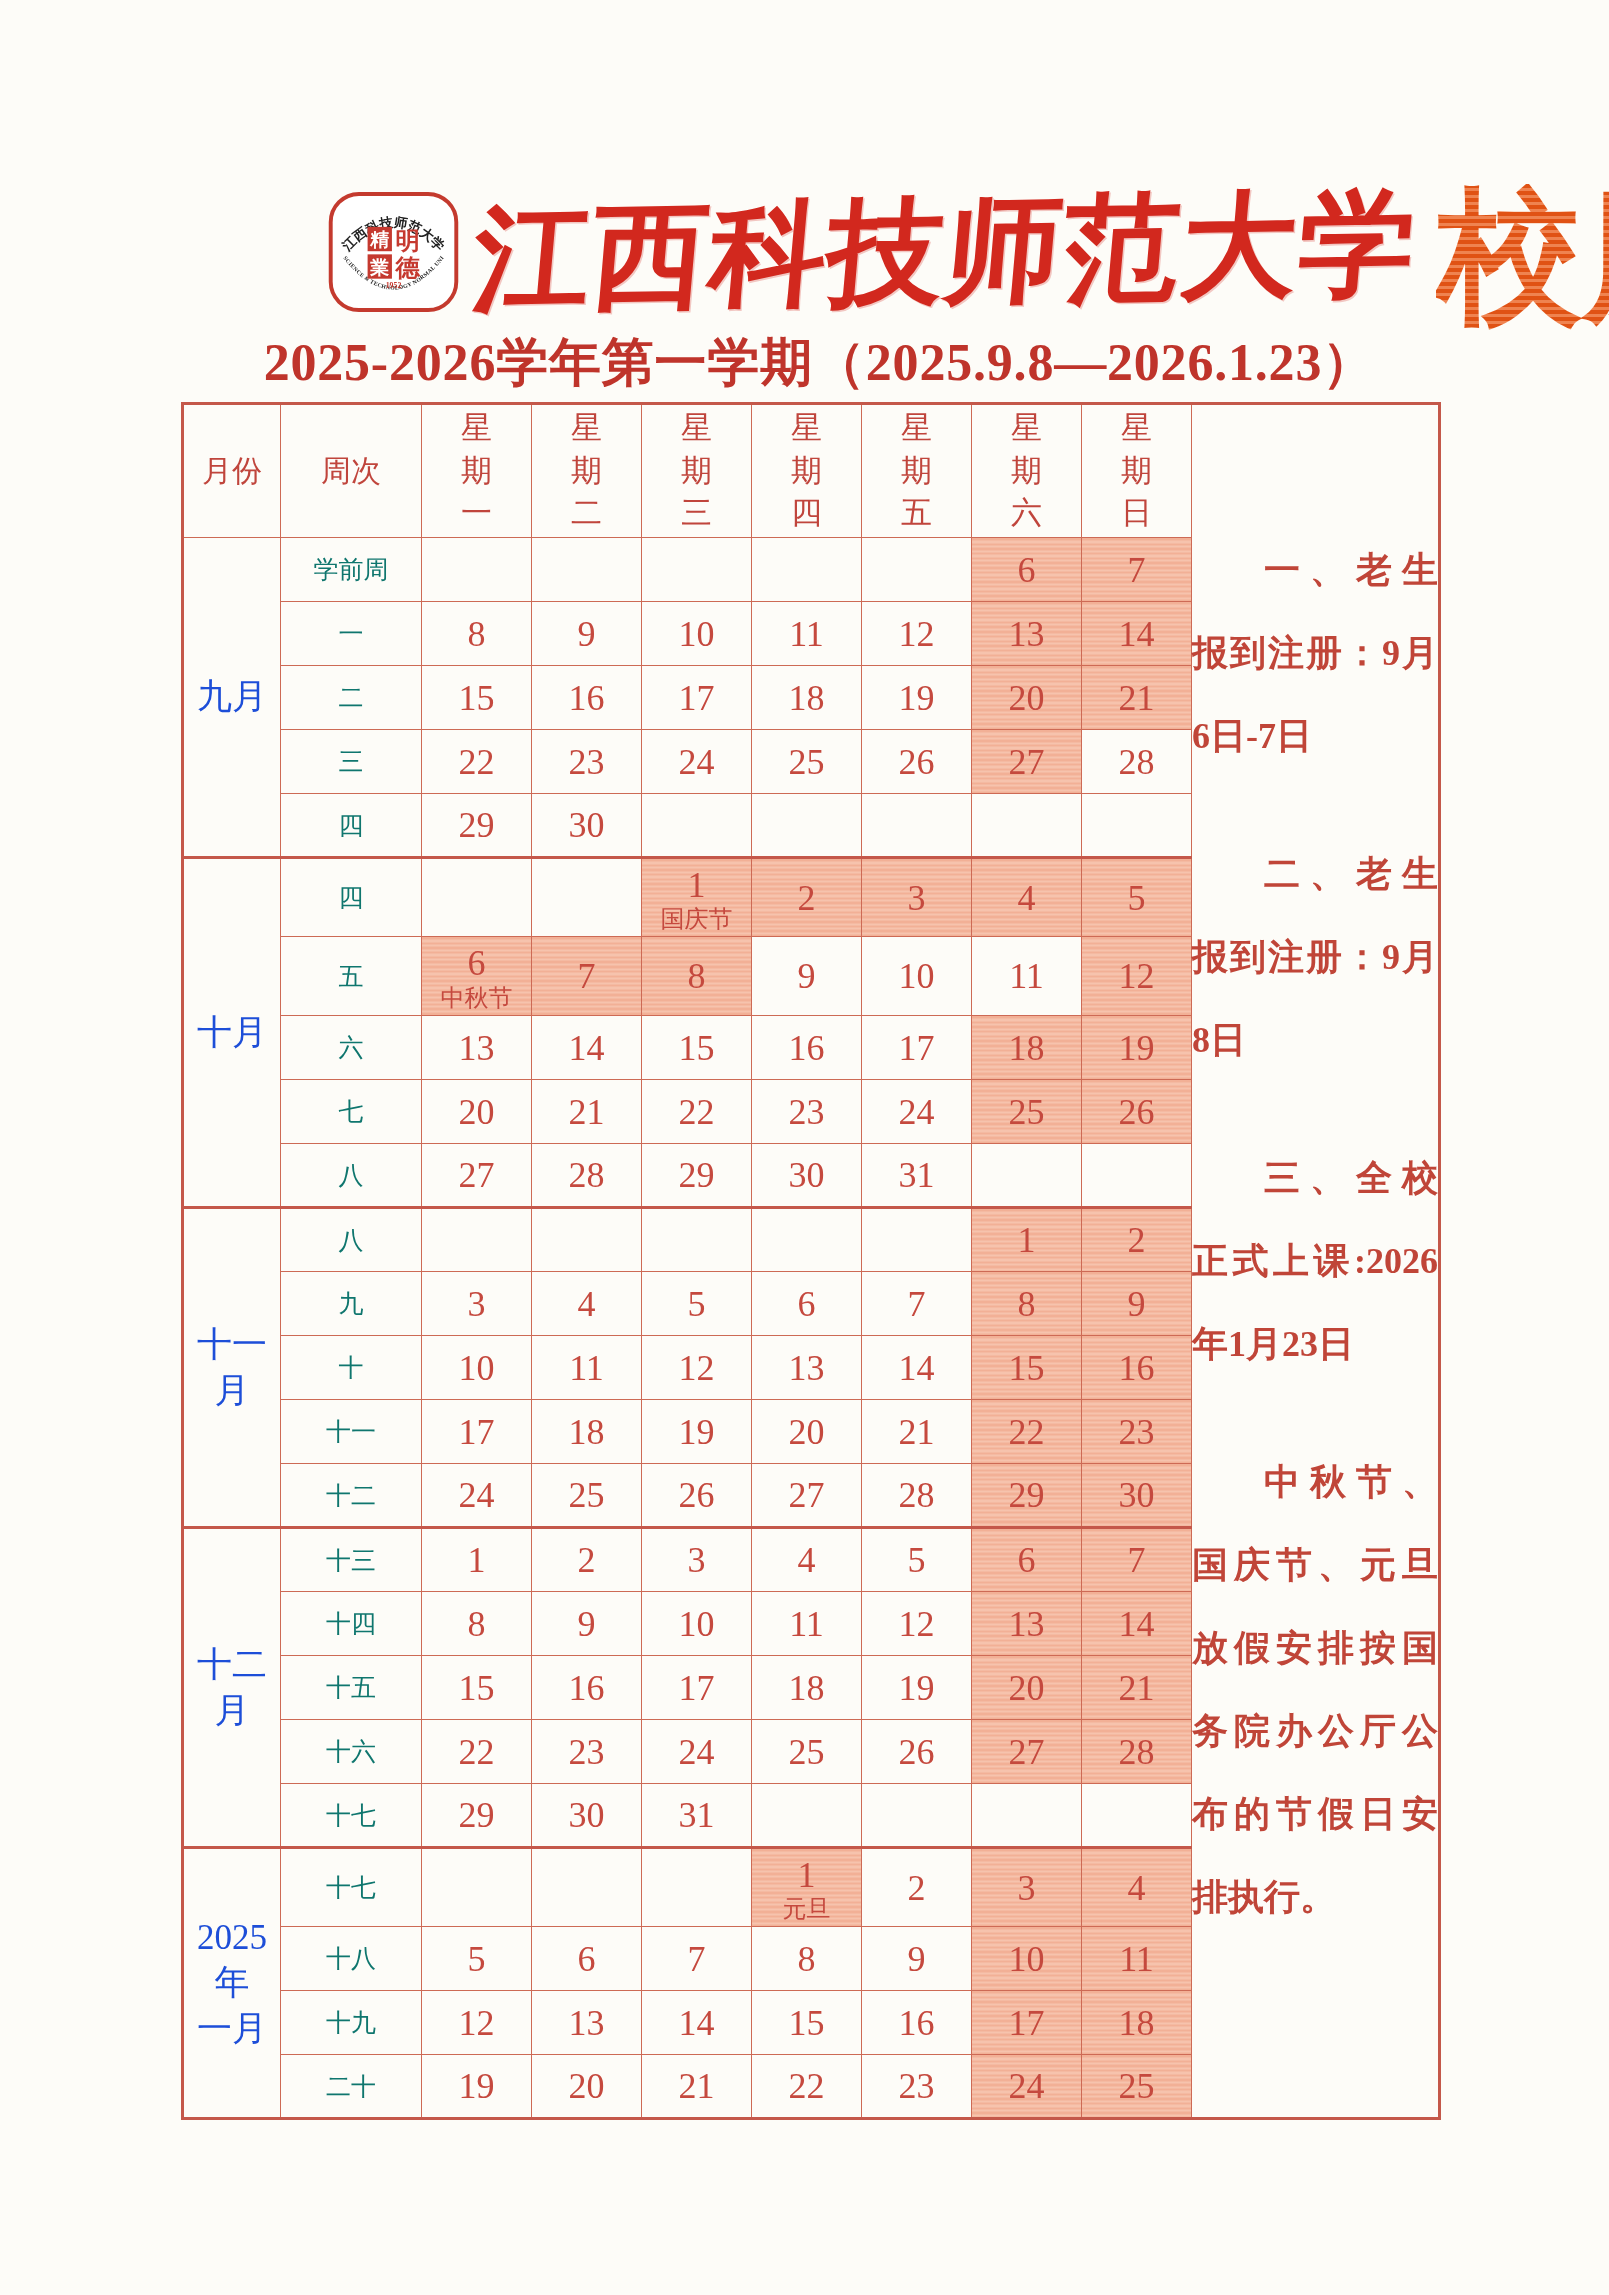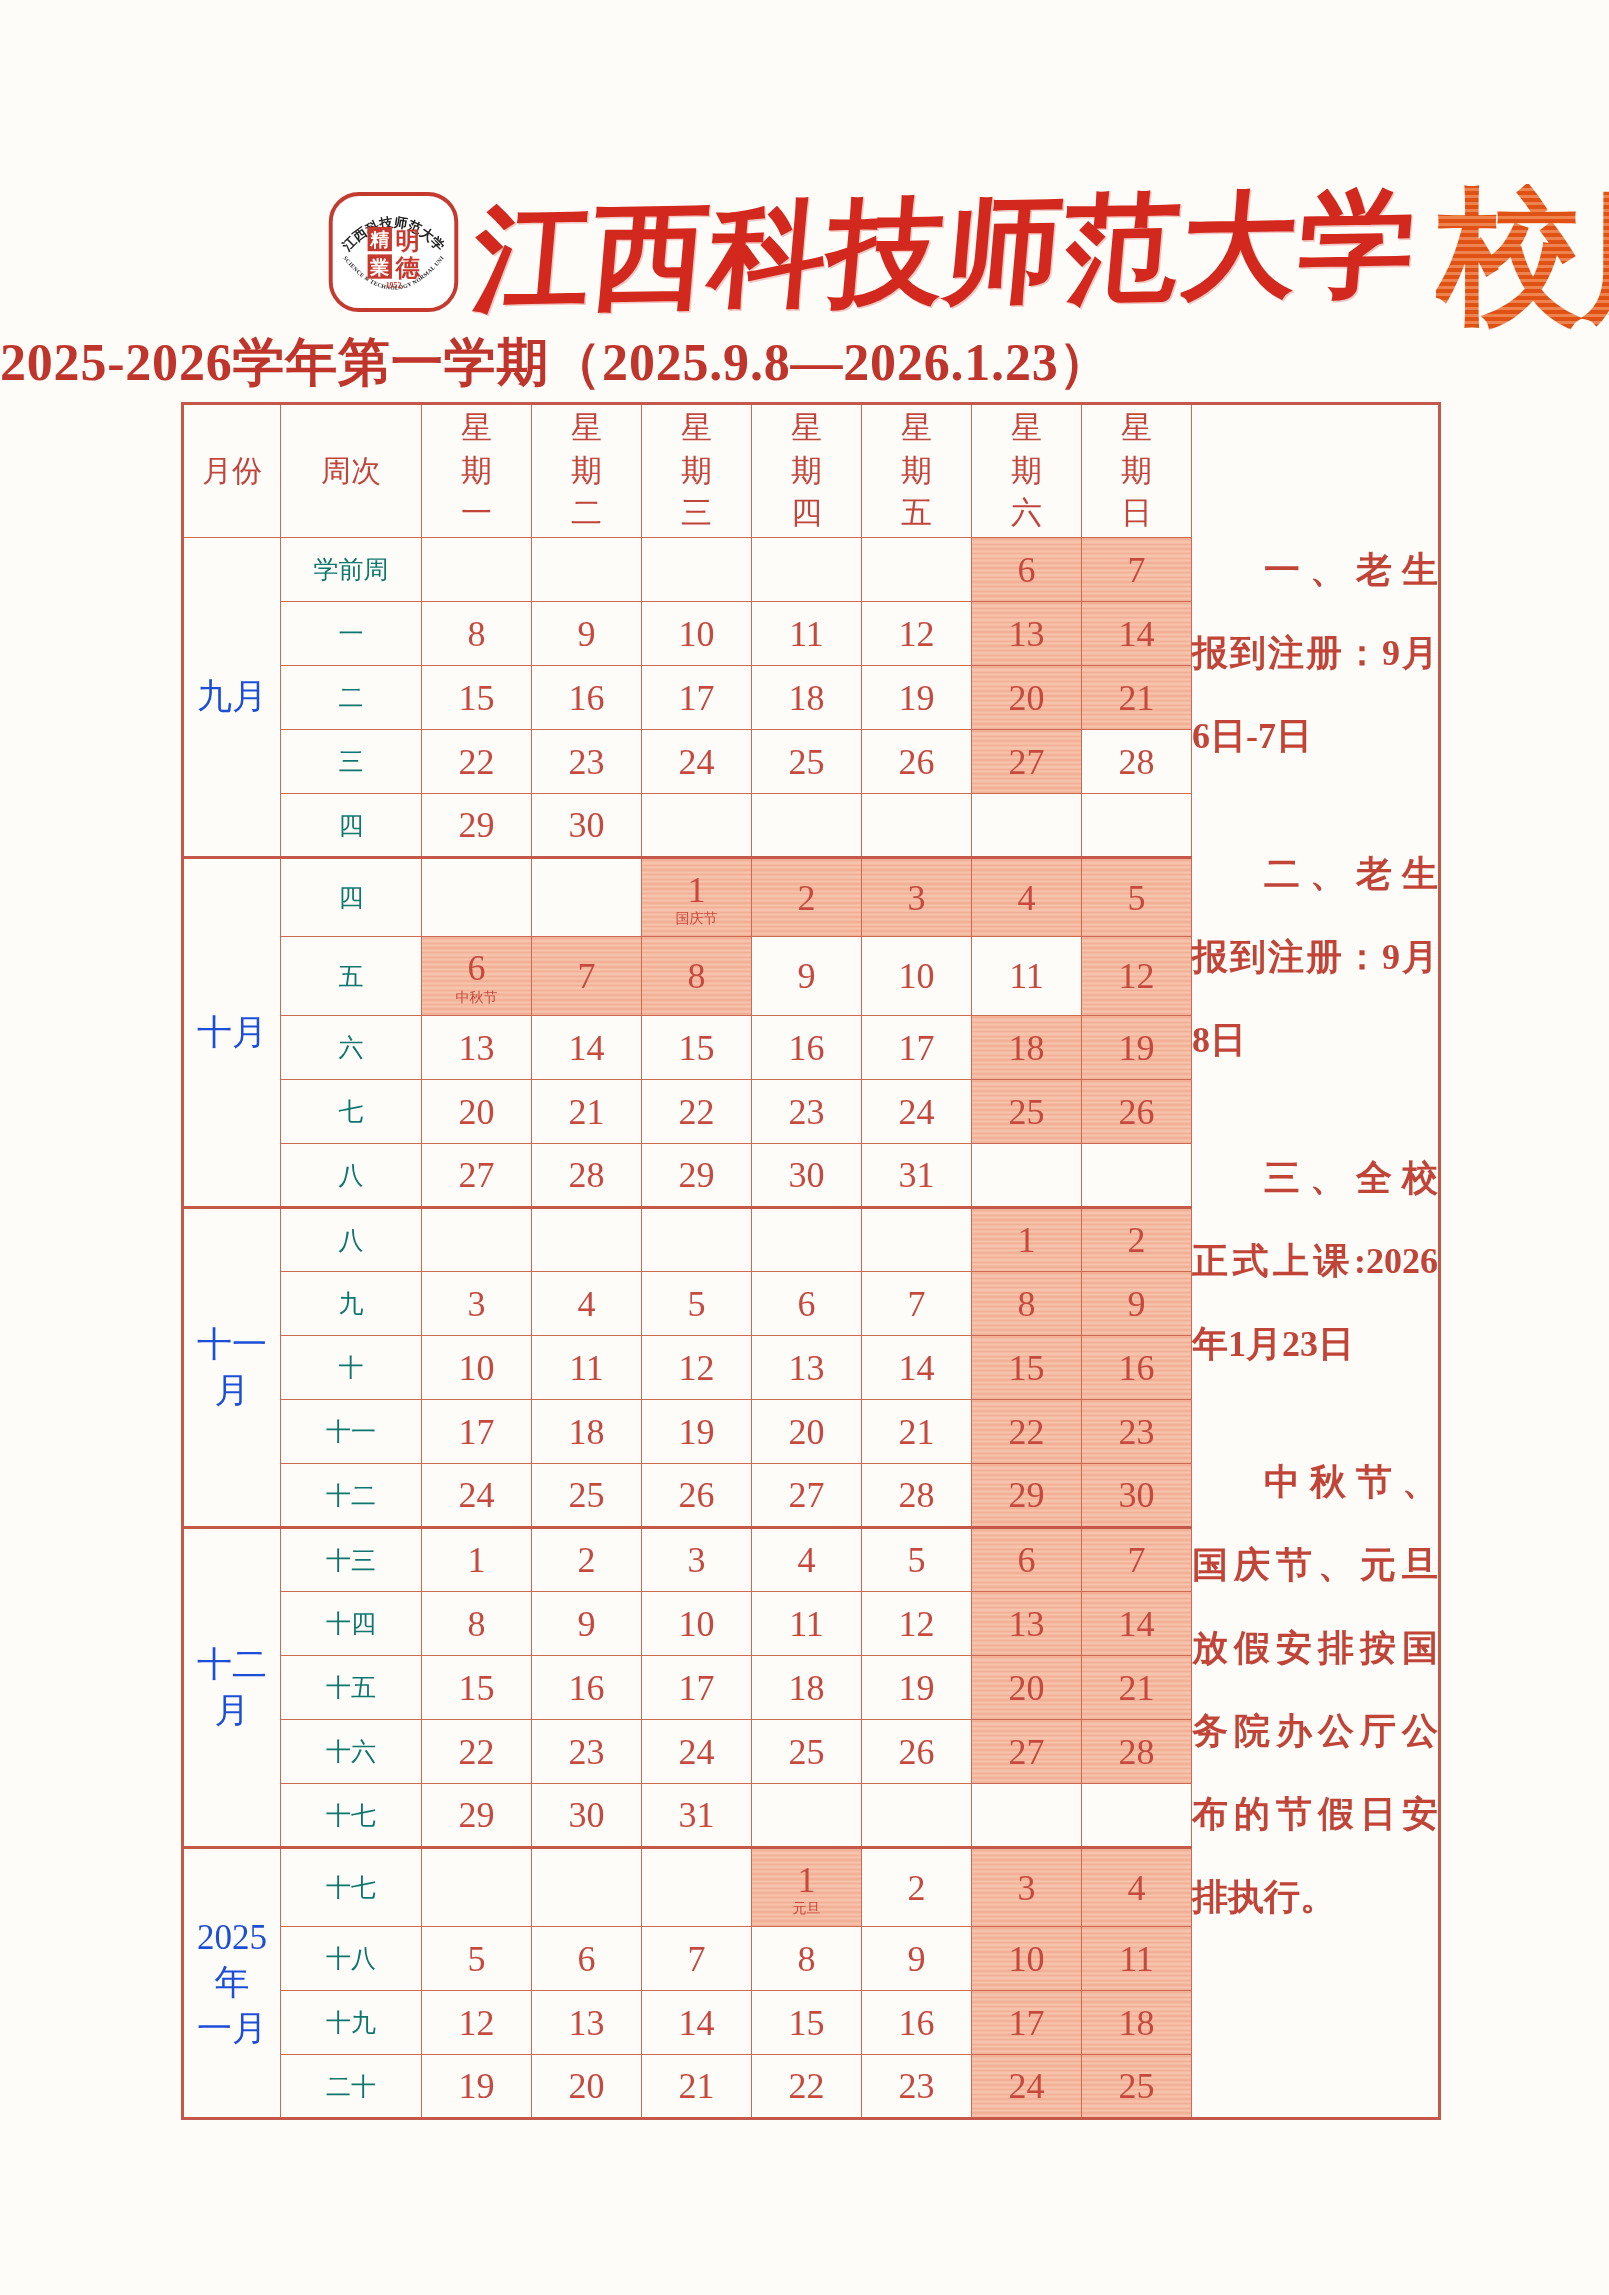--- a/index.html
+++ b/index.html
@@ -25,42 +25,42 @@
   }
   .cal-word{
     font-size:146px;font-weight:bold;line-height:1;margin-left:20.4px;
     background:repeating-linear-gradient(180deg,#e05214 0 3.9px,#ef8350 3.9px 7px);
     -webkit-background-clip:text;background-clip:text;color:transparent;
     transform:translateY(4.7px);
     white-space:nowrap;
   }
   .subtitle{
     position:absolute;left:0;top:328px;width:1375px;
-    text-align:left;font-size:52px;font-weight:bold;
+    text-align:right;font-size:52px;font-weight:bold;
     color:#bf342b;letter-spacing:0.8px;
   }
   
   table.cal{
     position:absolute;left:181px;top:402px;width:1257px;
     border-collapse:collapse;table-layout:fixed;
     color:#c5493e;
   }
   table.cal{border:3.1px solid #c4584a;}
   table.cal td{border:1.6px solid #cd6a55;text-align:center;vertical-align:middle;padding:0;}
   tr.hdr{height:134px;}
   tr.rnorm{height:64px;}
   tr.rtall{height:79px;}
   tr.mstart td{border-top:3.1px solid #c4584a;}
   td.mh,td.wh{font-size:30px;color:#c0453c;}
   td.dayhead{font-size:31px;color:#c0453c;}
   td.dayhead .v{white-space:pre-line;line-height:1.38;display:inline-block;}
   td.monthcell{font-size:35px;color:#1d4ed8;white-space:pre-line;line-height:1.3;}
   td.weekcell{font-size:25px;color:#0f766e;}
   td.daycell{font-size:36px;}
-  td.daycell .sub{display:block;font-size:14px;line-height:1;margin-top:1.6px;}
+  td.daycell .sub{display:block;font-size:24px;line-height:1;margin-top:1.6px;}
   td.hl{
     background:repeating-linear-gradient(180deg,#f2b096 0 2.4px,#f6c3ad 2.4px 4.7px);
   }
   
   td.notescell{
     vertical-align:top;text-align:left;
     padding:182px 19px 0 23.6px;
   }
   .note-p{
     margin:0 0 55px 0;

